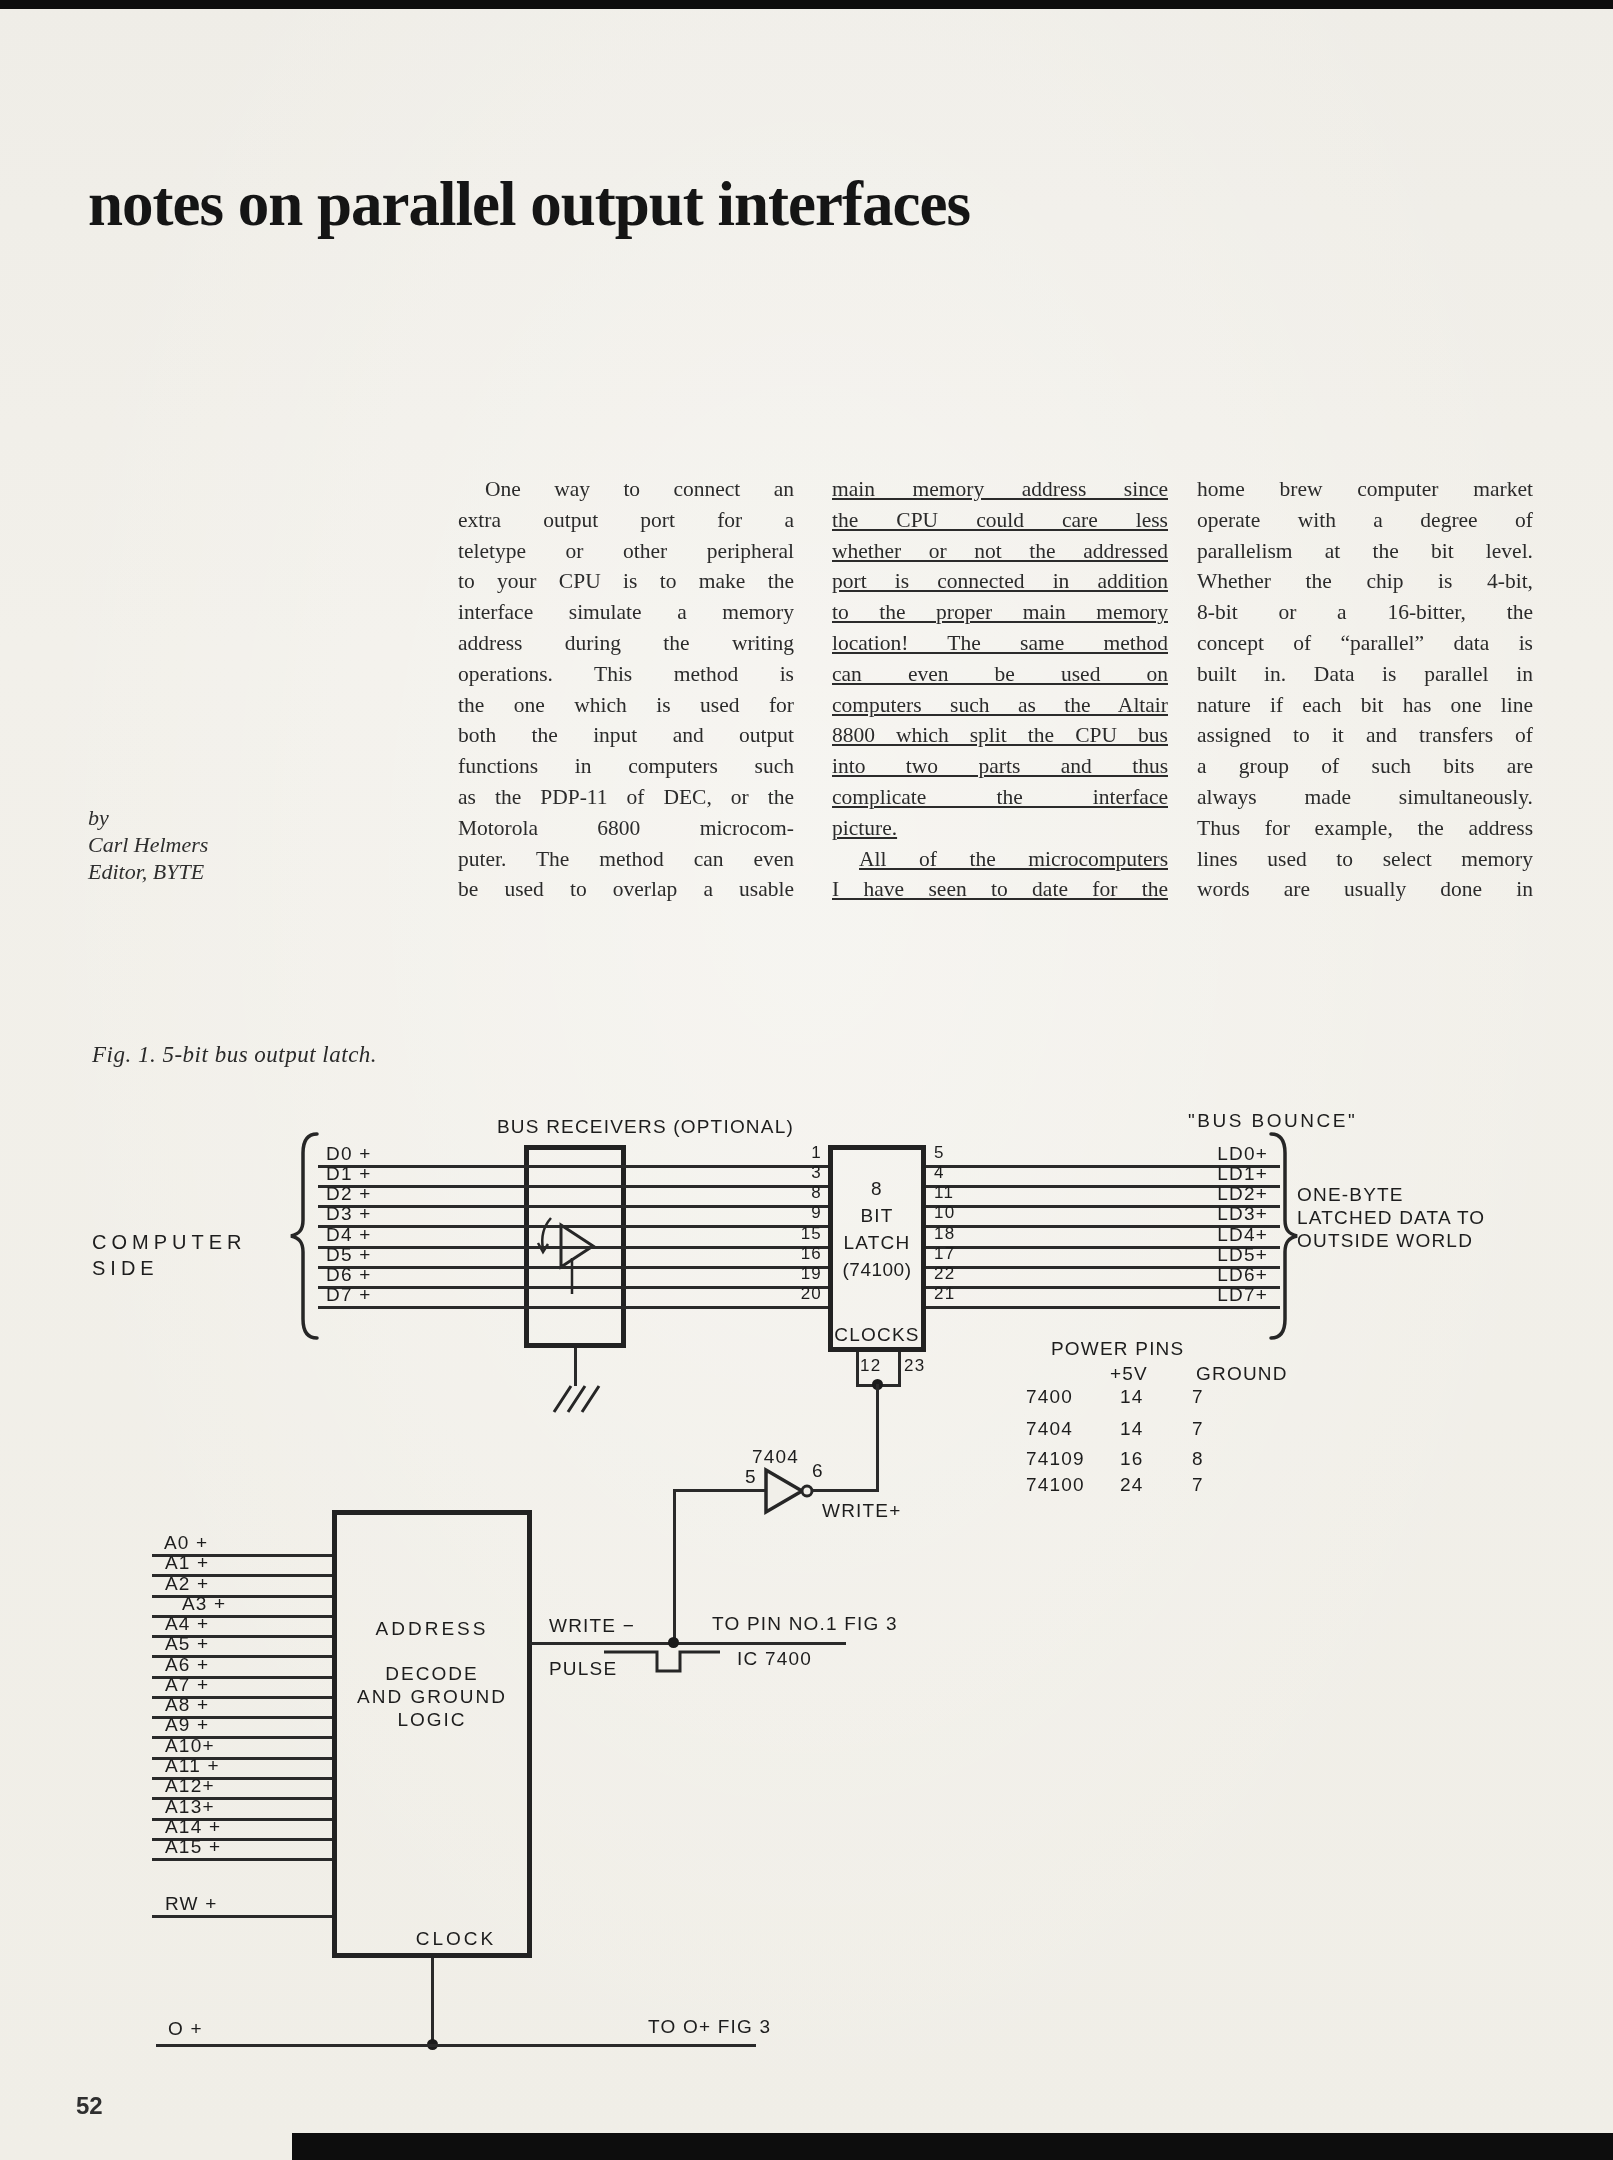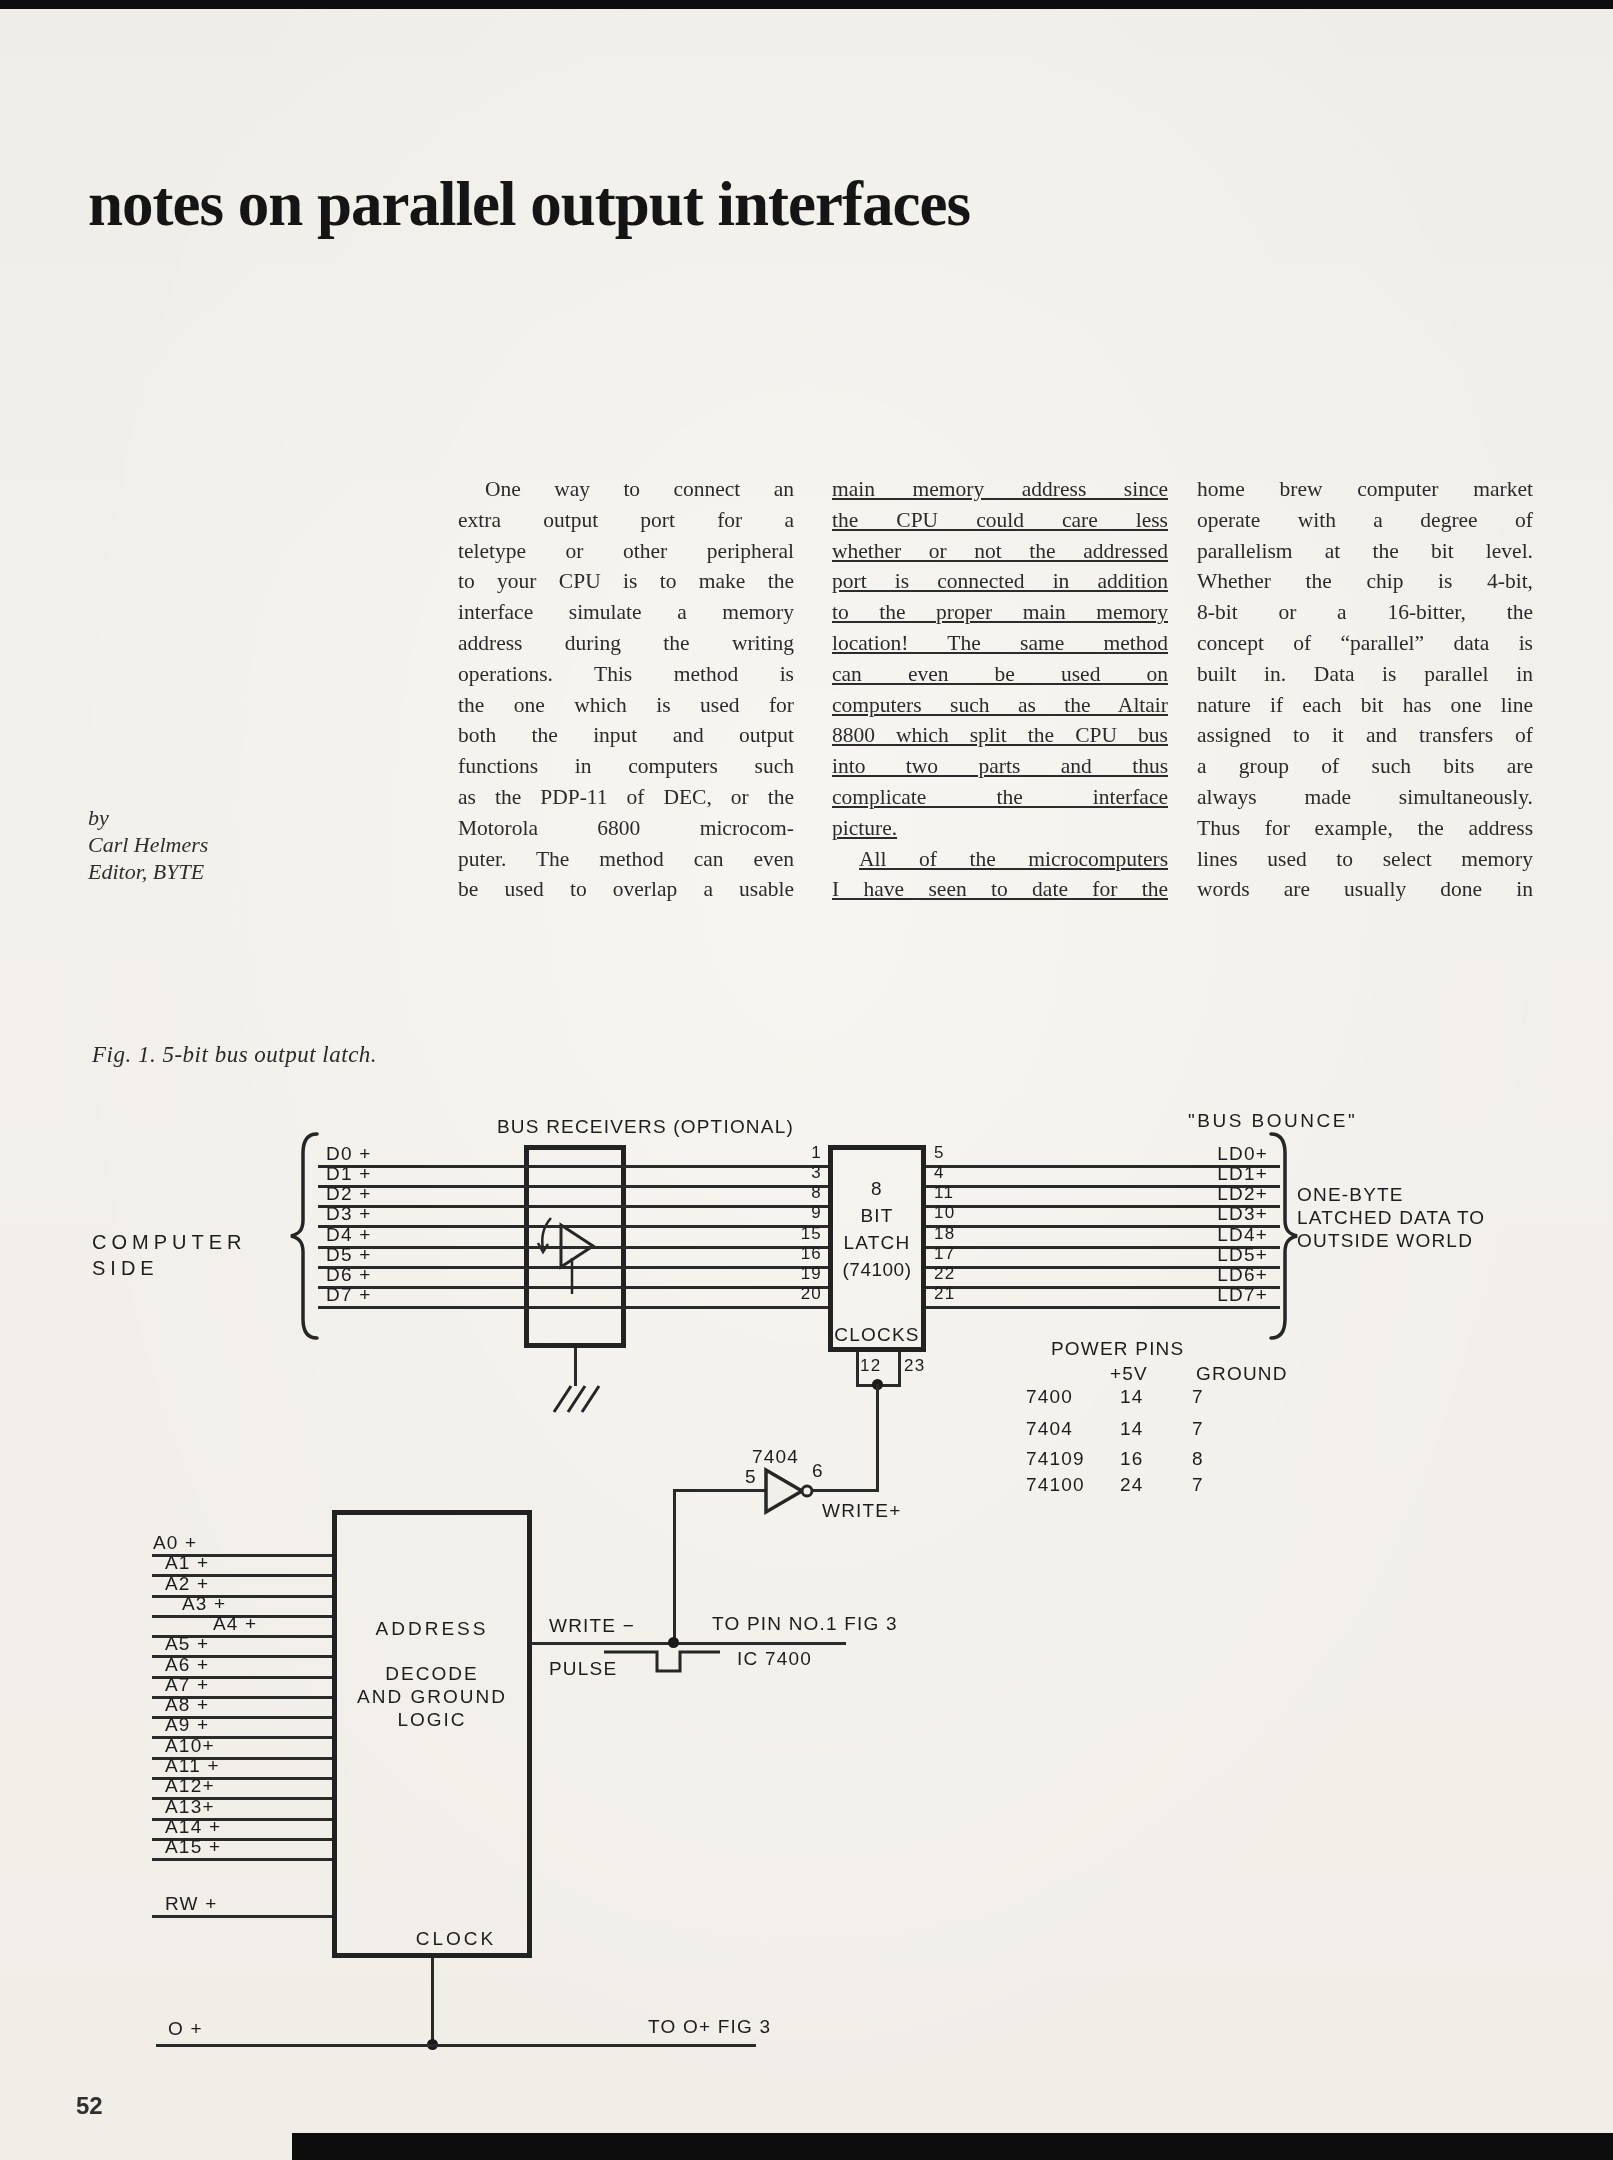--- a/index.html
+++ b/index.html
@@ -234,29 +234,29 @@
     <div class="dl right" style="left: 760px; top: 1264px; width: 62px; font-size: 17px;">19</div>
     <div class="dl" style="left: 934px; top: 1264px; font-size: 17px;">22</div>
     <div class="dl right" style="left: 1158px; top: 1264px; width: 110px;">LD6+</div>
     <div class="wh" style="left: 318px; top: 1306px; width: 510px;"></div>
     <div class="wh" style="left: 926px; top: 1306px; width: 354px;"></div>
     <div class="dl" style="left: 326px; top: 1284px;">D7 +</div>
     <div class="dl right" style="left: 760px; top: 1284px; width: 62px; font-size: 17px;">20</div>
     <div class="dl" style="left: 934px; top: 1284px; font-size: 17px;">21</div>
     <div class="dl right" style="left: 1158px; top: 1284px; width: 110px;">LD7+</div>
     <div class="wh" style="left: 152px; top: 1554px; width: 180px;"></div>
-    <div class="dl" style="left: 153px; top: 1532px; text-align: right;">A0 +</div>
+    <div class="dl" style="left: 164px; top: 1532px; text-align: right;">A0 +</div>
     <div class="wh" style="left: 152px; top: 1574px; width: 180px;"></div>
     <div class="dl" style="left: 165px; top: 1552px;">A1 +</div>
     <div class="wh" style="left: 152px; top: 1595px; width: 180px;"></div>
     <div class="dl" style="left: 165px; top: 1573px;">A2 +</div>
     <div class="wh" style="left: 152px; top: 1615px; width: 180px;"></div>
     <div class="dl" style="left: 182px; top: 1593px;">A3 +</div>
     <div class="wh" style="left: 152px; top: 1635px; width: 180px;"></div>
-    <div class="dl" style="left: 165px; top: 1613px; margin-left: 48px;">A4 +</div>
+    <div class="dl" style="left: 165px; top: 1613px;">A4 +</div>
     <div class="wh" style="left: 152px; top: 1655px; width: 180px;"></div>
     <div class="dl" style="left: 165px; top: 1633px;">A5 +</div>
     <div class="wh" style="left: 152px; top: 1676px; width: 180px;"></div>
     <div class="dl" style="left: 165px; top: 1654px;">A6 +</div>
     <div class="wh" style="left: 152px; top: 1696px; width: 180px;"></div>
     <div class="dl" style="left: 165px; top: 1674px;">A7 +</div>
     <div class="wh" style="left: 152px; top: 1716px; width: 180px;"></div>
     <div class="dl" style="left: 165px; top: 1694px;">A8 +</div>
     <div class="wh" style="left: 152px; top: 1736px; width: 180px;"></div>
     <div class="dl" style="left: 165px; top: 1714px;">A9 +</div>

